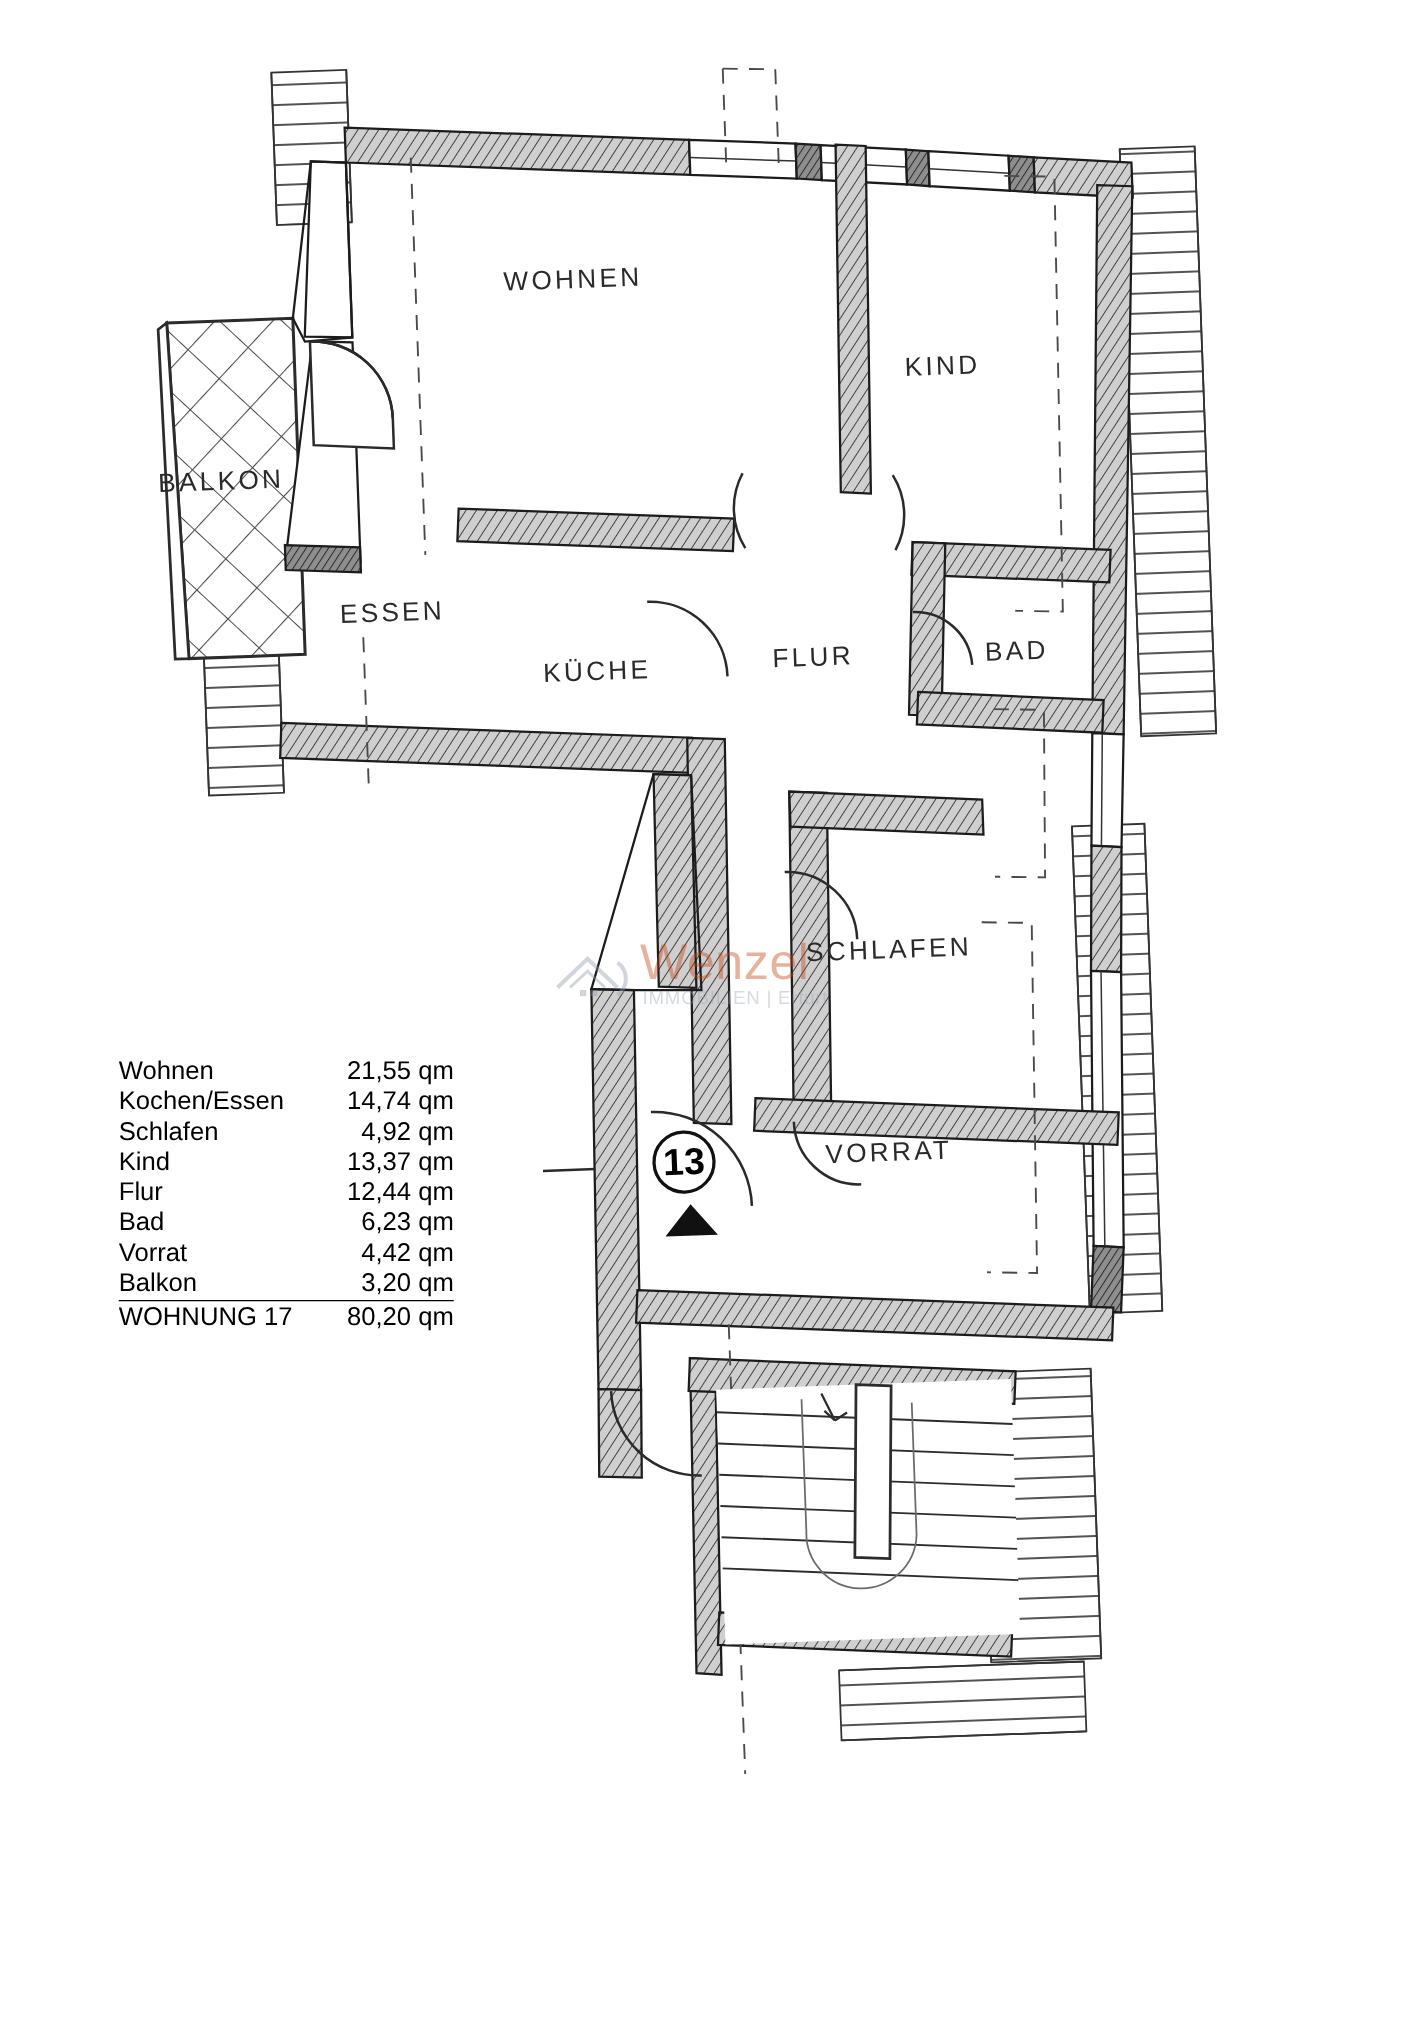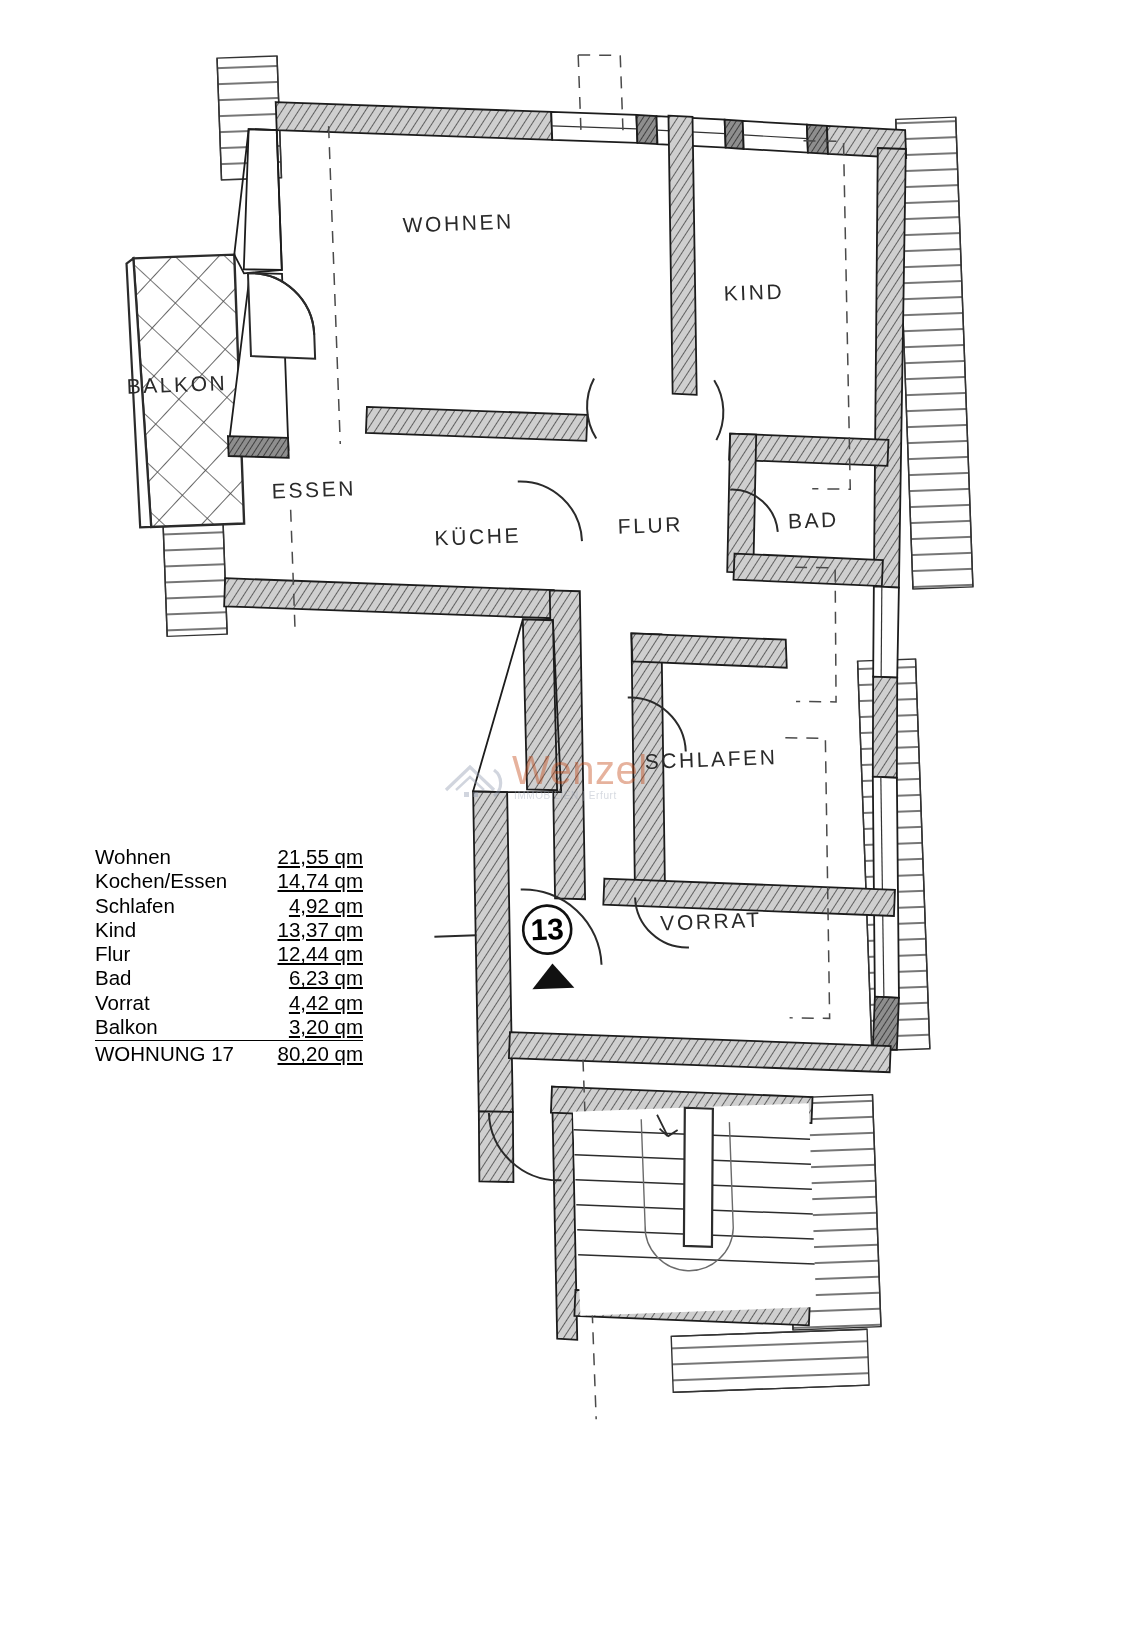--- a/index.html
+++ b/index.html
@@ -7,30 +7,30 @@
        font-family:"Liberation Sans", sans-serif;color:#111;}
   #plan-root{position:absolute;inset:0;}
   svg.plan{position:absolute;top:0;left:0;width:1125px;height:1625px;display:block;}
 
   
   .area-table{position:absolute;left:95px;top:845px;width:268px;
               font-family:"Liberation Sans", sans-serif;font-size:20.5px;color:#000;}
   .area-row{display:flex;justify-content:space-between;align-items:baseline;
             line-height:24.3px;white-space:nowrap;}
   .area-row .rm{text-align:left;}
-  .area-row .vl{text-align:right;font-variant-numeric:tabular-nums;text-decoration:underline;}
+  .area-row .vl{text-align:right;font-variant-numeric:tabular-nums;}
   .area-row.ruled{border-bottom:1.6px solid #000;padding-bottom:1px;}
   .area-row.total{padding-top:1px;}
 
   
   .watermark{position:absolute;left:440px;top:742px;width:250px;height:78px;
              opacity:.40;pointer-events:none;}
   .wm-text{position:absolute;left:72px;top:6px;font-size:40px;letter-spacing:.5px;
            color:#c2410c;font-family:"Liberation Sans", sans-serif;}
-  .wm-sub{position:absolute;left:74px;top:48px;font-size:10px;letter-spacing:.6px;
+  .wm-sub{position:absolute;left:74px;top:48px;font-size:15px;letter-spacing:.6px;
           color:#9aa3b4;font-family:"Liberation Sans", sans-serif;}
   .wm-logo{position:absolute;left:4px;top:14px;}
 </style>
 </head>
 <body>
 
 <div id="plan-root">
 
   <svg class="plan" viewBox="0 0 1125 1625">
     <defs>

